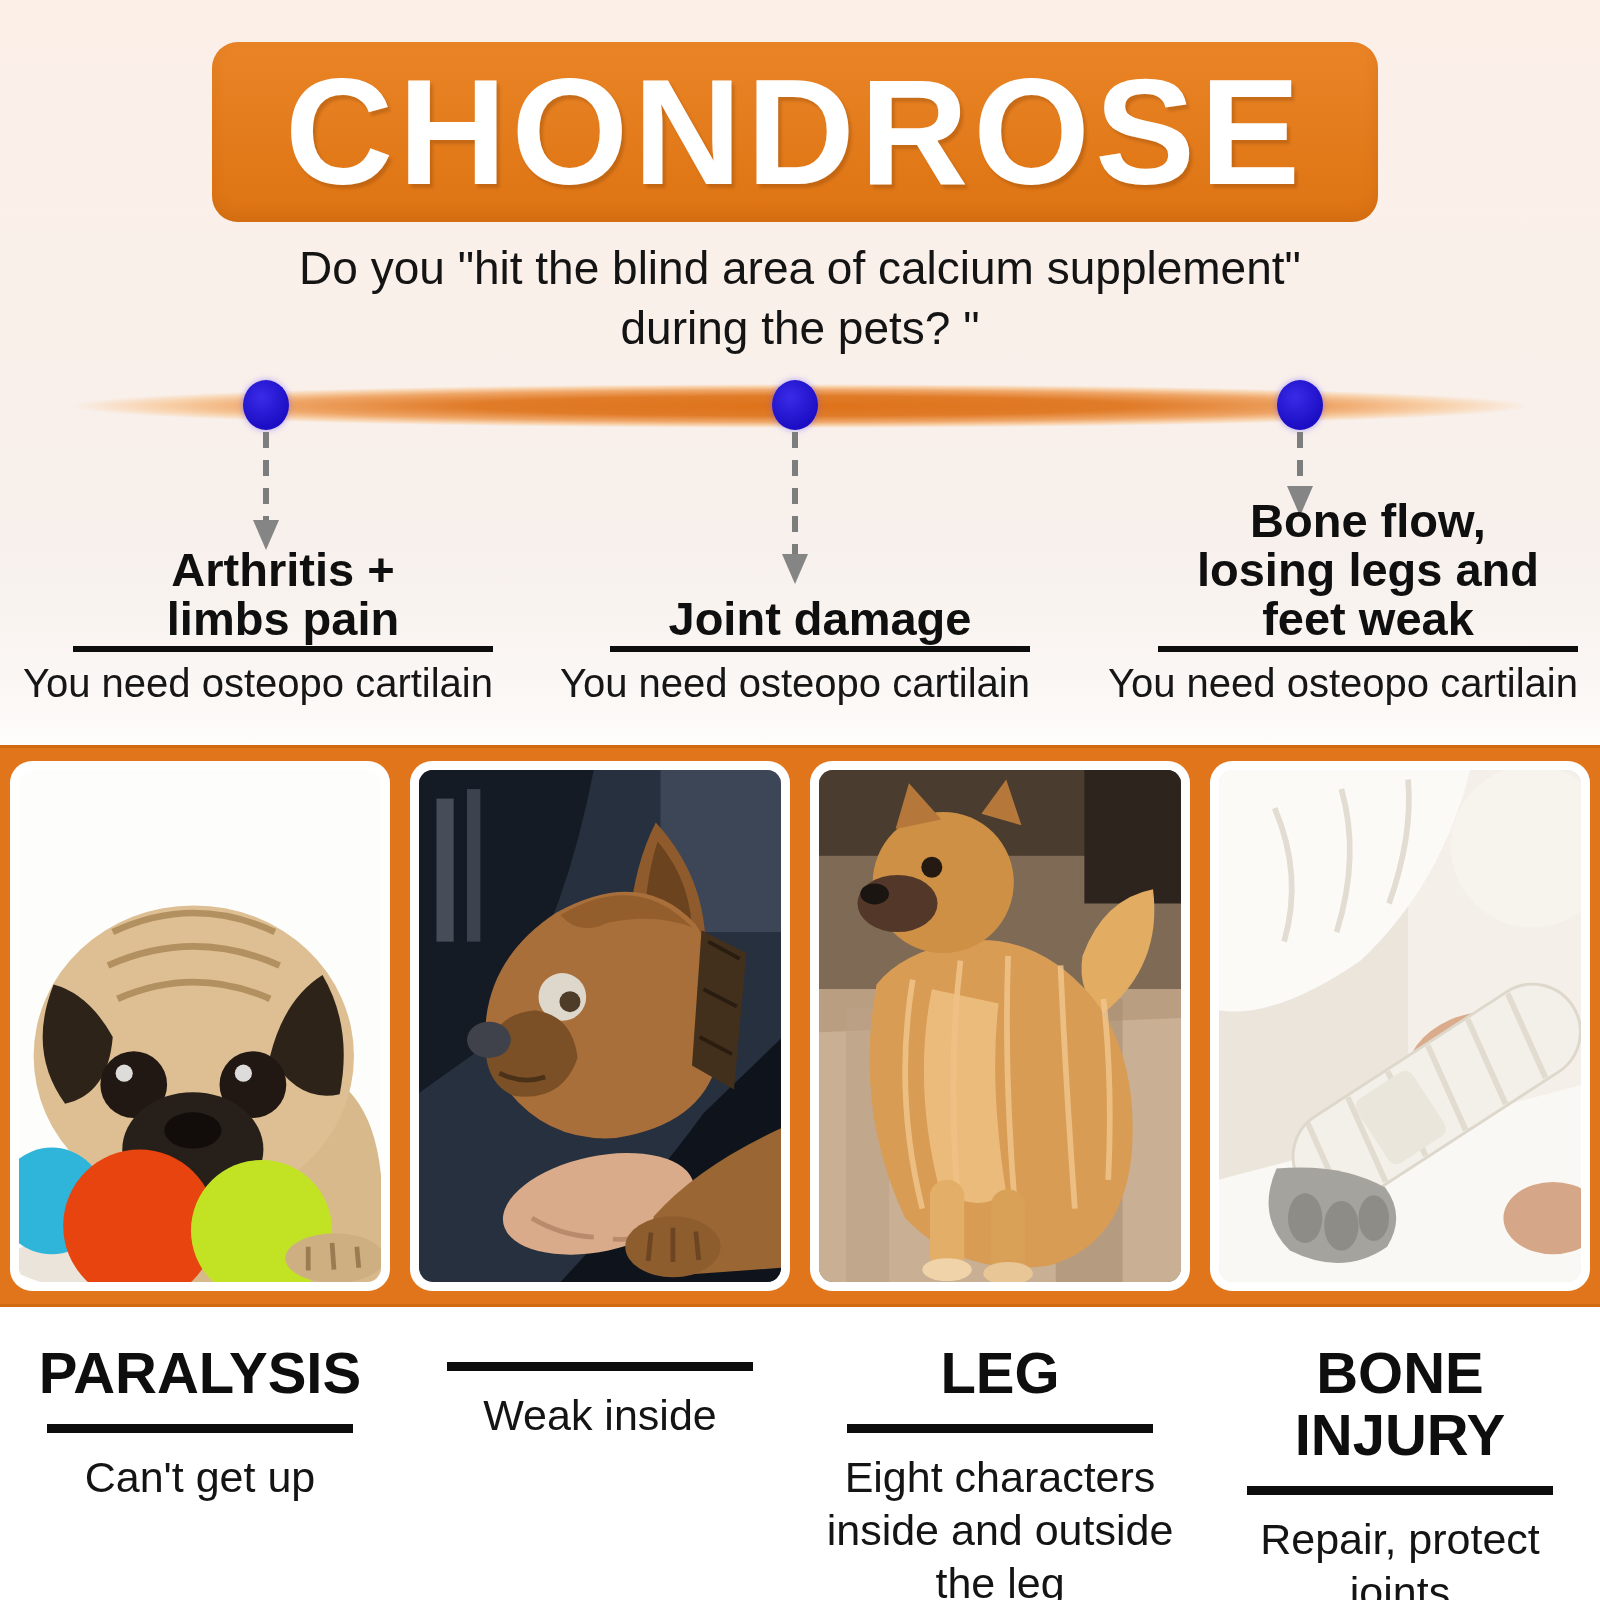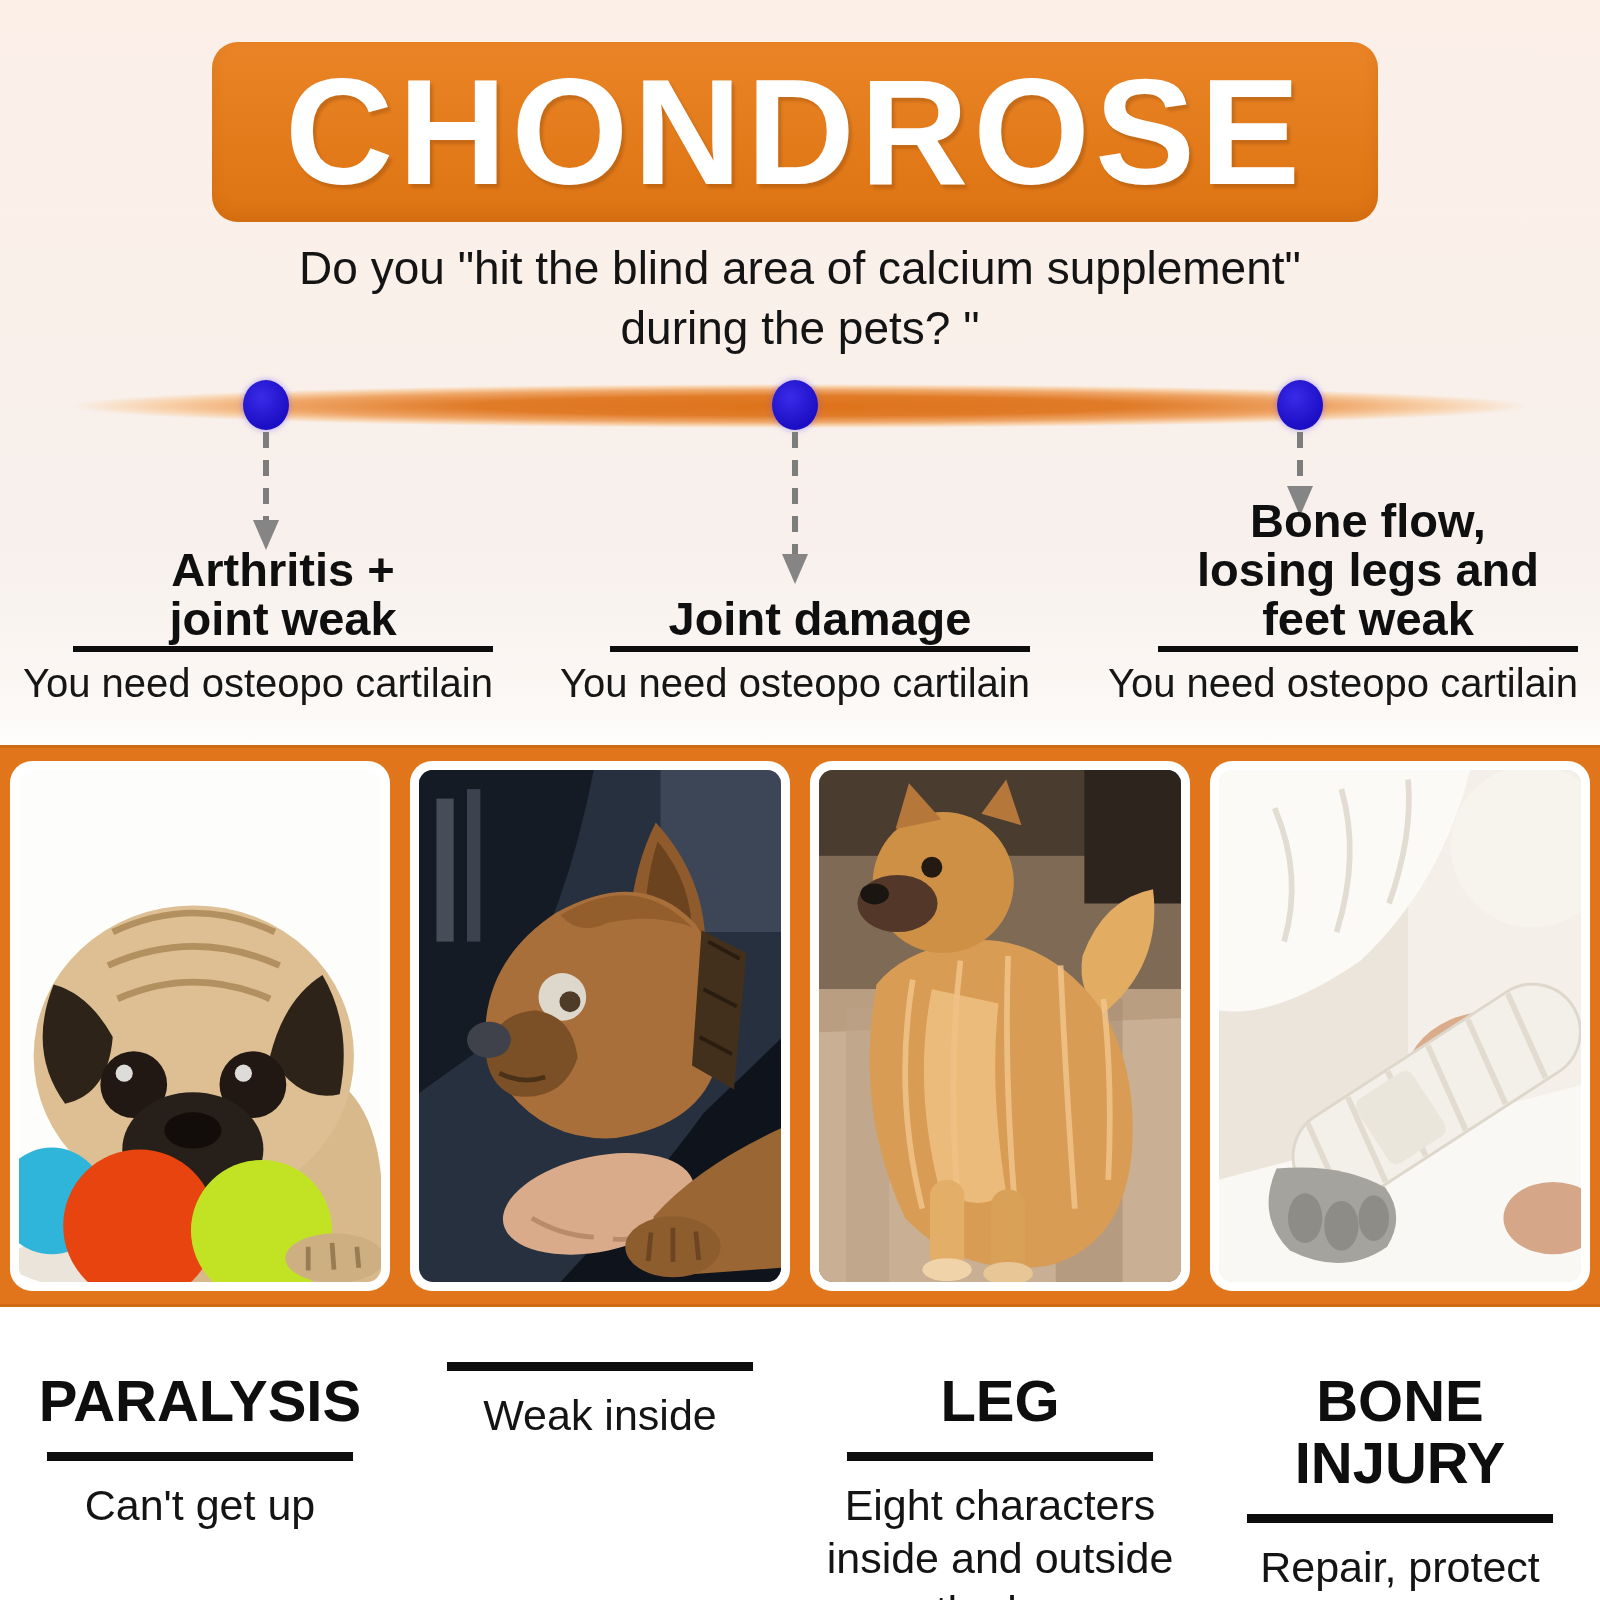--- a/index.html
+++ b/index.html
@@ -64,21 +64,21 @@
     flex:1;background:#FFFFFF;border-radius:22px;padding:9px;
     box-sizing:border-box;overflow:hidden;margin:0;
   }
   .photo svg{width:100%;height:100%;border-radius:14px;display:block;}
   
   .captions{
     left:0;top:1342px;width:1600px;display:grid;
     grid-template-columns:repeat(4,1fr);
   }
   .cap{text-align:center;padding:0 20px;}
-  .cap-heading{font-size:58px;font-weight:bold;color:#0E0E0E;line-height:62px;margin-top:28px;}
+  .cap-heading{font-size:58px;font-weight:bold;color:#0E0E0E;line-height:62px;}
   .cap-rule{width:306px;height:9px;background:#0D0D0D;margin:20px auto 18px;}
   .cap-desc{font-size:43px;line-height:53px;color:#141414;white-space:pre-line;}
 </style>
 </head>
 <body>
 
 <div class="canvas">
 
   <div class="abs banner">
     <span class="banner-title">CHONDROSE</span>
@@ -100,21 +100,21 @@
     <line x1="17" y1="0" x2="17" y2="122" stroke="#7D7D7D" stroke-width="6" stroke-dasharray="16 12"></line>
     <polygon points="17,152 4,122 30,122" fill="#858585"></polygon>
   </svg>
   <svg class="abs tl-arrow a3" viewBox="0 0 34 84">
     <line x1="17" y1="0" x2="17" y2="54" stroke="#7D7D7D" stroke-width="6" stroke-dasharray="16 12"></line>
     <polygon points="17,84 4,54 30,54" fill="#858585"></polygon>
   </svg>
 
   <div class="abs tl-col c1">
     <div class="tl-heading">Arthritis +
-joint weak</div>
+limbs pain</div>
     <div class="tl-underline"></div>
     <div class="tl-note">You need osteopo cartilain</div>
   </div>
   <div class="abs tl-col c2">
     <div class="tl-heading">Joint damage</div>
     <div class="tl-underline"></div>
     <div class="tl-note">You need osteopo cartilain</div>
   </div>
   <div class="abs tl-col c3">
     <div class="tl-heading">Bone flow,

